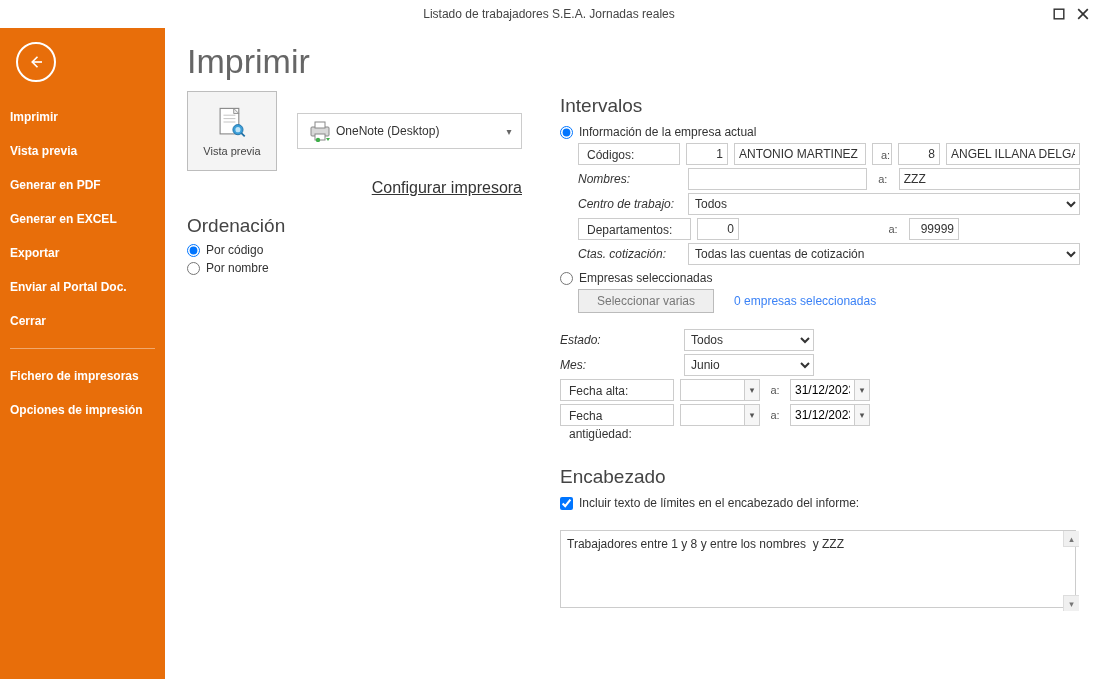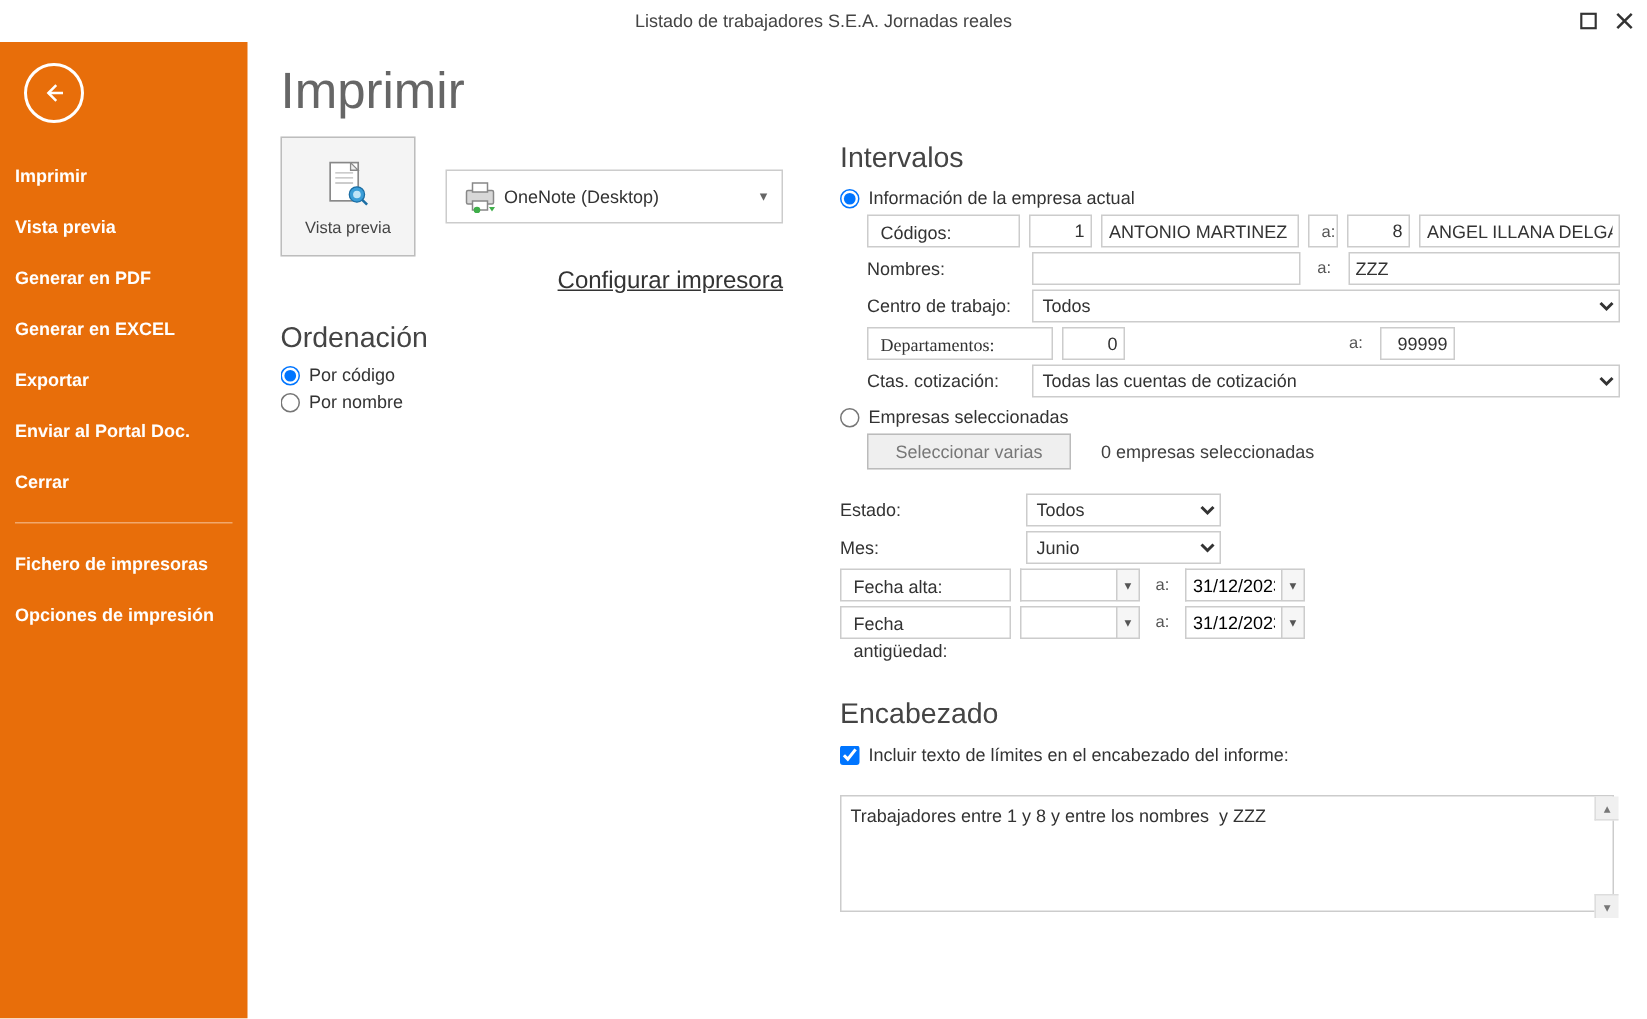--- a/index.html
+++ b/index.html
@@ -34,21 +34,21 @@
 
 .section-h { font-size:19px; font-weight:400; color:#444; margin: 18px 0 6px 0; }
 
 .chk { display:flex; align-items:center; gap:6px; font-size:12px; color:#333; margin:4px 0; }
 .chk input[type=checkbox] { width:13px; height:13px; cursor:pointer; }
 .rad { display:flex; align-items:center; gap:6px; font-size:12px; color:#333; margin:4px 0; }
 .rad input[type=radio] { cursor:pointer; }
 
 .right-col { position:absolute; left:560px; top:95px; width:520px; }
 .row { display:flex; align-items:center; gap:6px; margin:3px 0; font-size:12px; color:#333; }
-.row .lab { width:120px; }
+.row .lab { width:120px;font-style:italic; }
 .boxed-lab { border:1px solid #ccc; padding:2px 8px; font-size:12px; background:#fff; height:22px; line-height:18px; }
 input.tx { border:1px solid #ccc; height:22px; font-size:12px; padding:0 4px; background:#fff; color:#333; }
 select.sel { border:1px solid #ccc; height:22px; font-size:12px; padding:0 2px; background:#fff; color:#333; }
 .seg-a { font-size:11px; color:#555; }
 
 .sel-mult-btn { border:1px solid #bbb; background:#efefef; color:#777; padding:4px 18px; font-size:12px; cursor:default; }
 
 .date-combo { display:flex; }
 .date-combo input { width:64px; border:1px solid #ccc; border-right:none; height:22px; font-size:12px; padding:0 4px; }
 .date-combo .dd2 { width:16px; height:22px; border:1px solid #ccc; display:flex; align-items:center; justify-content:center; font-size:9px; color:#555; cursor:pointer; background:#f6f6f6;}
@@ -173,41 +173,41 @@
       </div>
 
       <div class="row" style="margin-left:18px;">
         <span class="lab" style="width:104px;">Centro de trabajo:</span>
         <select class="sel" style="width:392px;">
           <option>Todos</option>
         </select>
       </div>
 
       <div class="row" style="margin-left:18px;">
-        <span class="boxed-lab" style="width:124px;font-family:Liberation Serif, serif;">Departamentos:</span>
+        <span class="boxed-lab" style="width:113px;">Departamentos:</span>
         <input class="tx" style="width: 42px; text-align: right;" value="0">
         <span style="width:132px;"></span>
         <span class="seg-a" style="width:20px; text-align:center;">a:</span>
         <input class="tx" style="width: 50px; text-align: right;" value="99999">
       </div>
 
       <div class="row" style="margin-left:18px;">
         <span class="lab" style="width:104px;">Ctas. cotización:</span>
         <select class="sel" style="width:392px;">
           <option>Todas las cuentas de cotización</option>
         </select>
       </div>
 
       <label class="rad" style="margin-top:6px;">
         <input type="radio" name="emp" style="">
         <span>Empresas seleccionadas</span>
       </label>
       <div class="row" style="margin-left:18px;">
         <button class="sel-mult-btn" disabled="">Seleccionar varias</button>
-        <span style="color:#404040; margin-left:14px;">0 empresas seleccionadas</span>
+        <span style="color:#3b82f6; margin-left:14px;">0 empresas seleccionadas</span>
       </div>
 
       <div class="row" style="margin-top:16px;">
         <span class="lab" style="width:118px;">Estado:</span>
         <select class="sel" style="width:130px;">
           <option>Todos</option>
         </select>
       </div>
       <div class="row">
         <span class="lab" style="width:118px;">Mes:</span>

